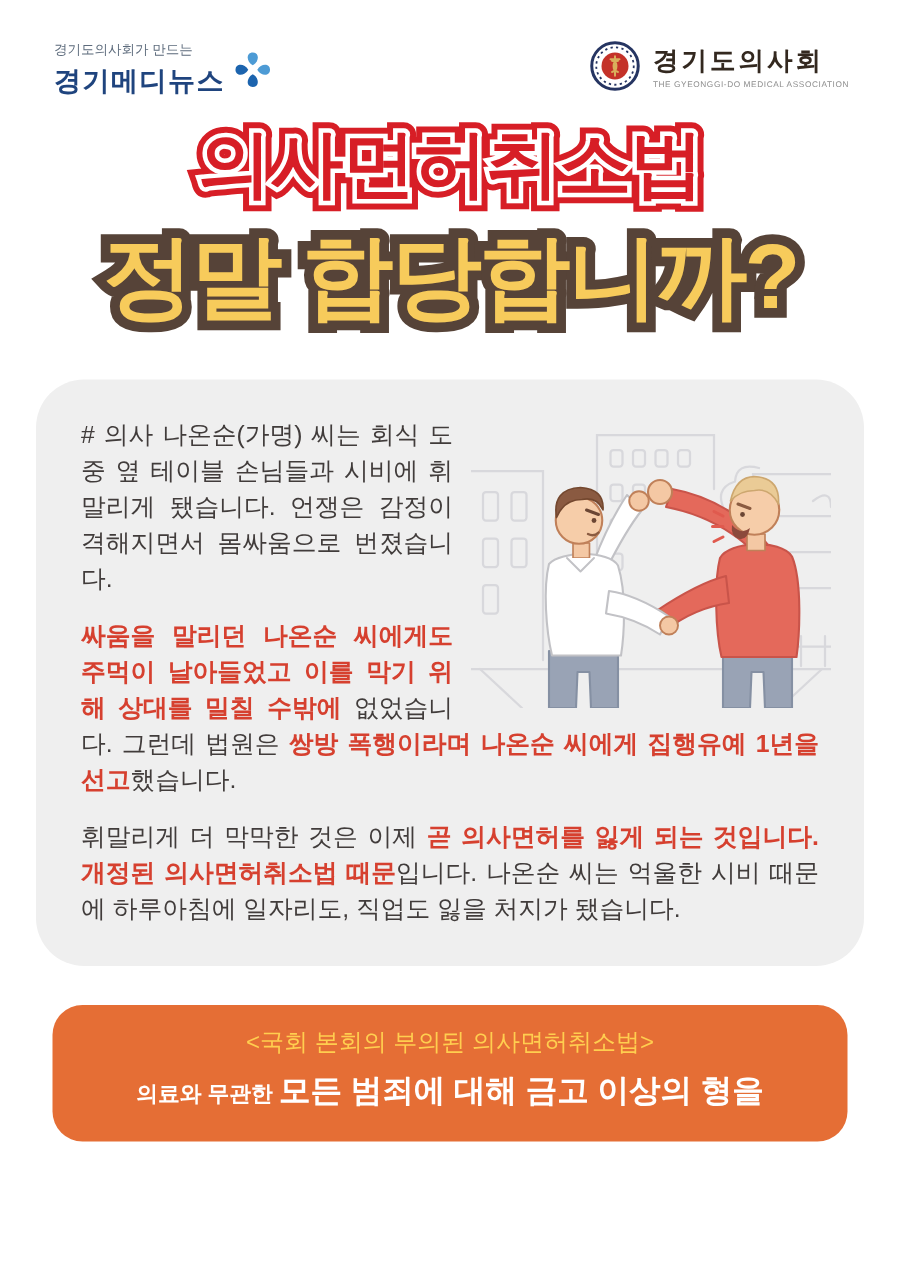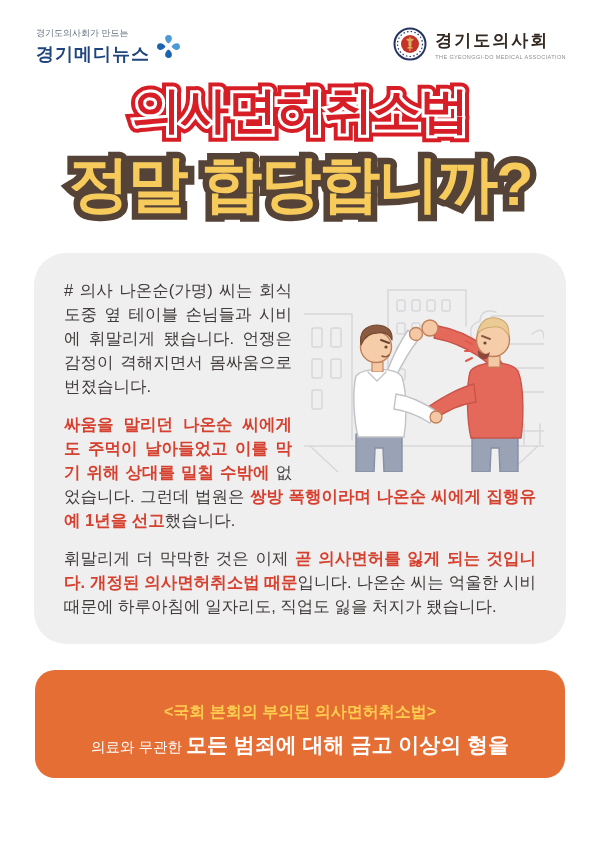--- a/index.html
+++ b/index.html
@@ -25,35 +25,35 @@
   .t1-mid   { -webkit-text-stroke:6px #ffffff; color:#ffffff; }
   .t1-fill  { color:#d71e26; }
 
   .title2 { position:relative; height:74px; margin-top:5px; text-align:center;
             font-size:61px; font-weight:800; letter-spacing:-2px; line-height:74px;padding-left:17px; }
   .title2 span { position:absolute; left:0; right:0; top:0; }
   .t2-outer { -webkit-text-stroke:13px #564338; color:#564338; }
   .t2-fill  { color:#f7cb5b; }
 
   
-  .story-box { margin:32px 34px 0; background:#efefef; border-radius:32px;
+  .story-box { margin:32px 24px 0; background:#efefef; border-radius:32px;
                padding:25px 30px 12px; font-size:16.5px; line-height:24px; color:#413c3b;
                text-align:justify; }
   .story-box p { margin:0 0 14px; }
   .red  { color:#d6402f; font-weight:bold; }
   .dark { color:#413c3b; }
   .illustration { float:right; width:240px; height:196px; margin:-2px -8px 6px 12px; }
   .footnote { clear:both; text-align:right; font-size:10.5px; color:#9a9a9a; padding:0 2px 4px; }
 
   
   .law-box { margin:26px 35px 0; background:#e56e35; border-radius:20px;
              padding:15px 12px 16px; text-align:center; color:#ffffff; }
-  .law-heading { color:#ffce4f; font-size:16px; font-weight:bold; margin-bottom:7px;margin-top:17px; }
+  .law-heading { color:#ffce4f; font-size:16px; font-weight:normal; margin-bottom:7px; }
   .law-line { font-size:21px; font-weight:800; line-height:29px; }
-  .law-prefix { font-size:14.5px; font-weight:normal; }
+  .law-prefix { font-size:14.5px; font-weight:bold; }
 </style>
 </head>
 <body>
 
 <div class="page">
 
   <header class="header">
     <div class="logo-left">
       <div class="logo-text">
         <div class="tagline">경기도의사회가 만드는</div>

